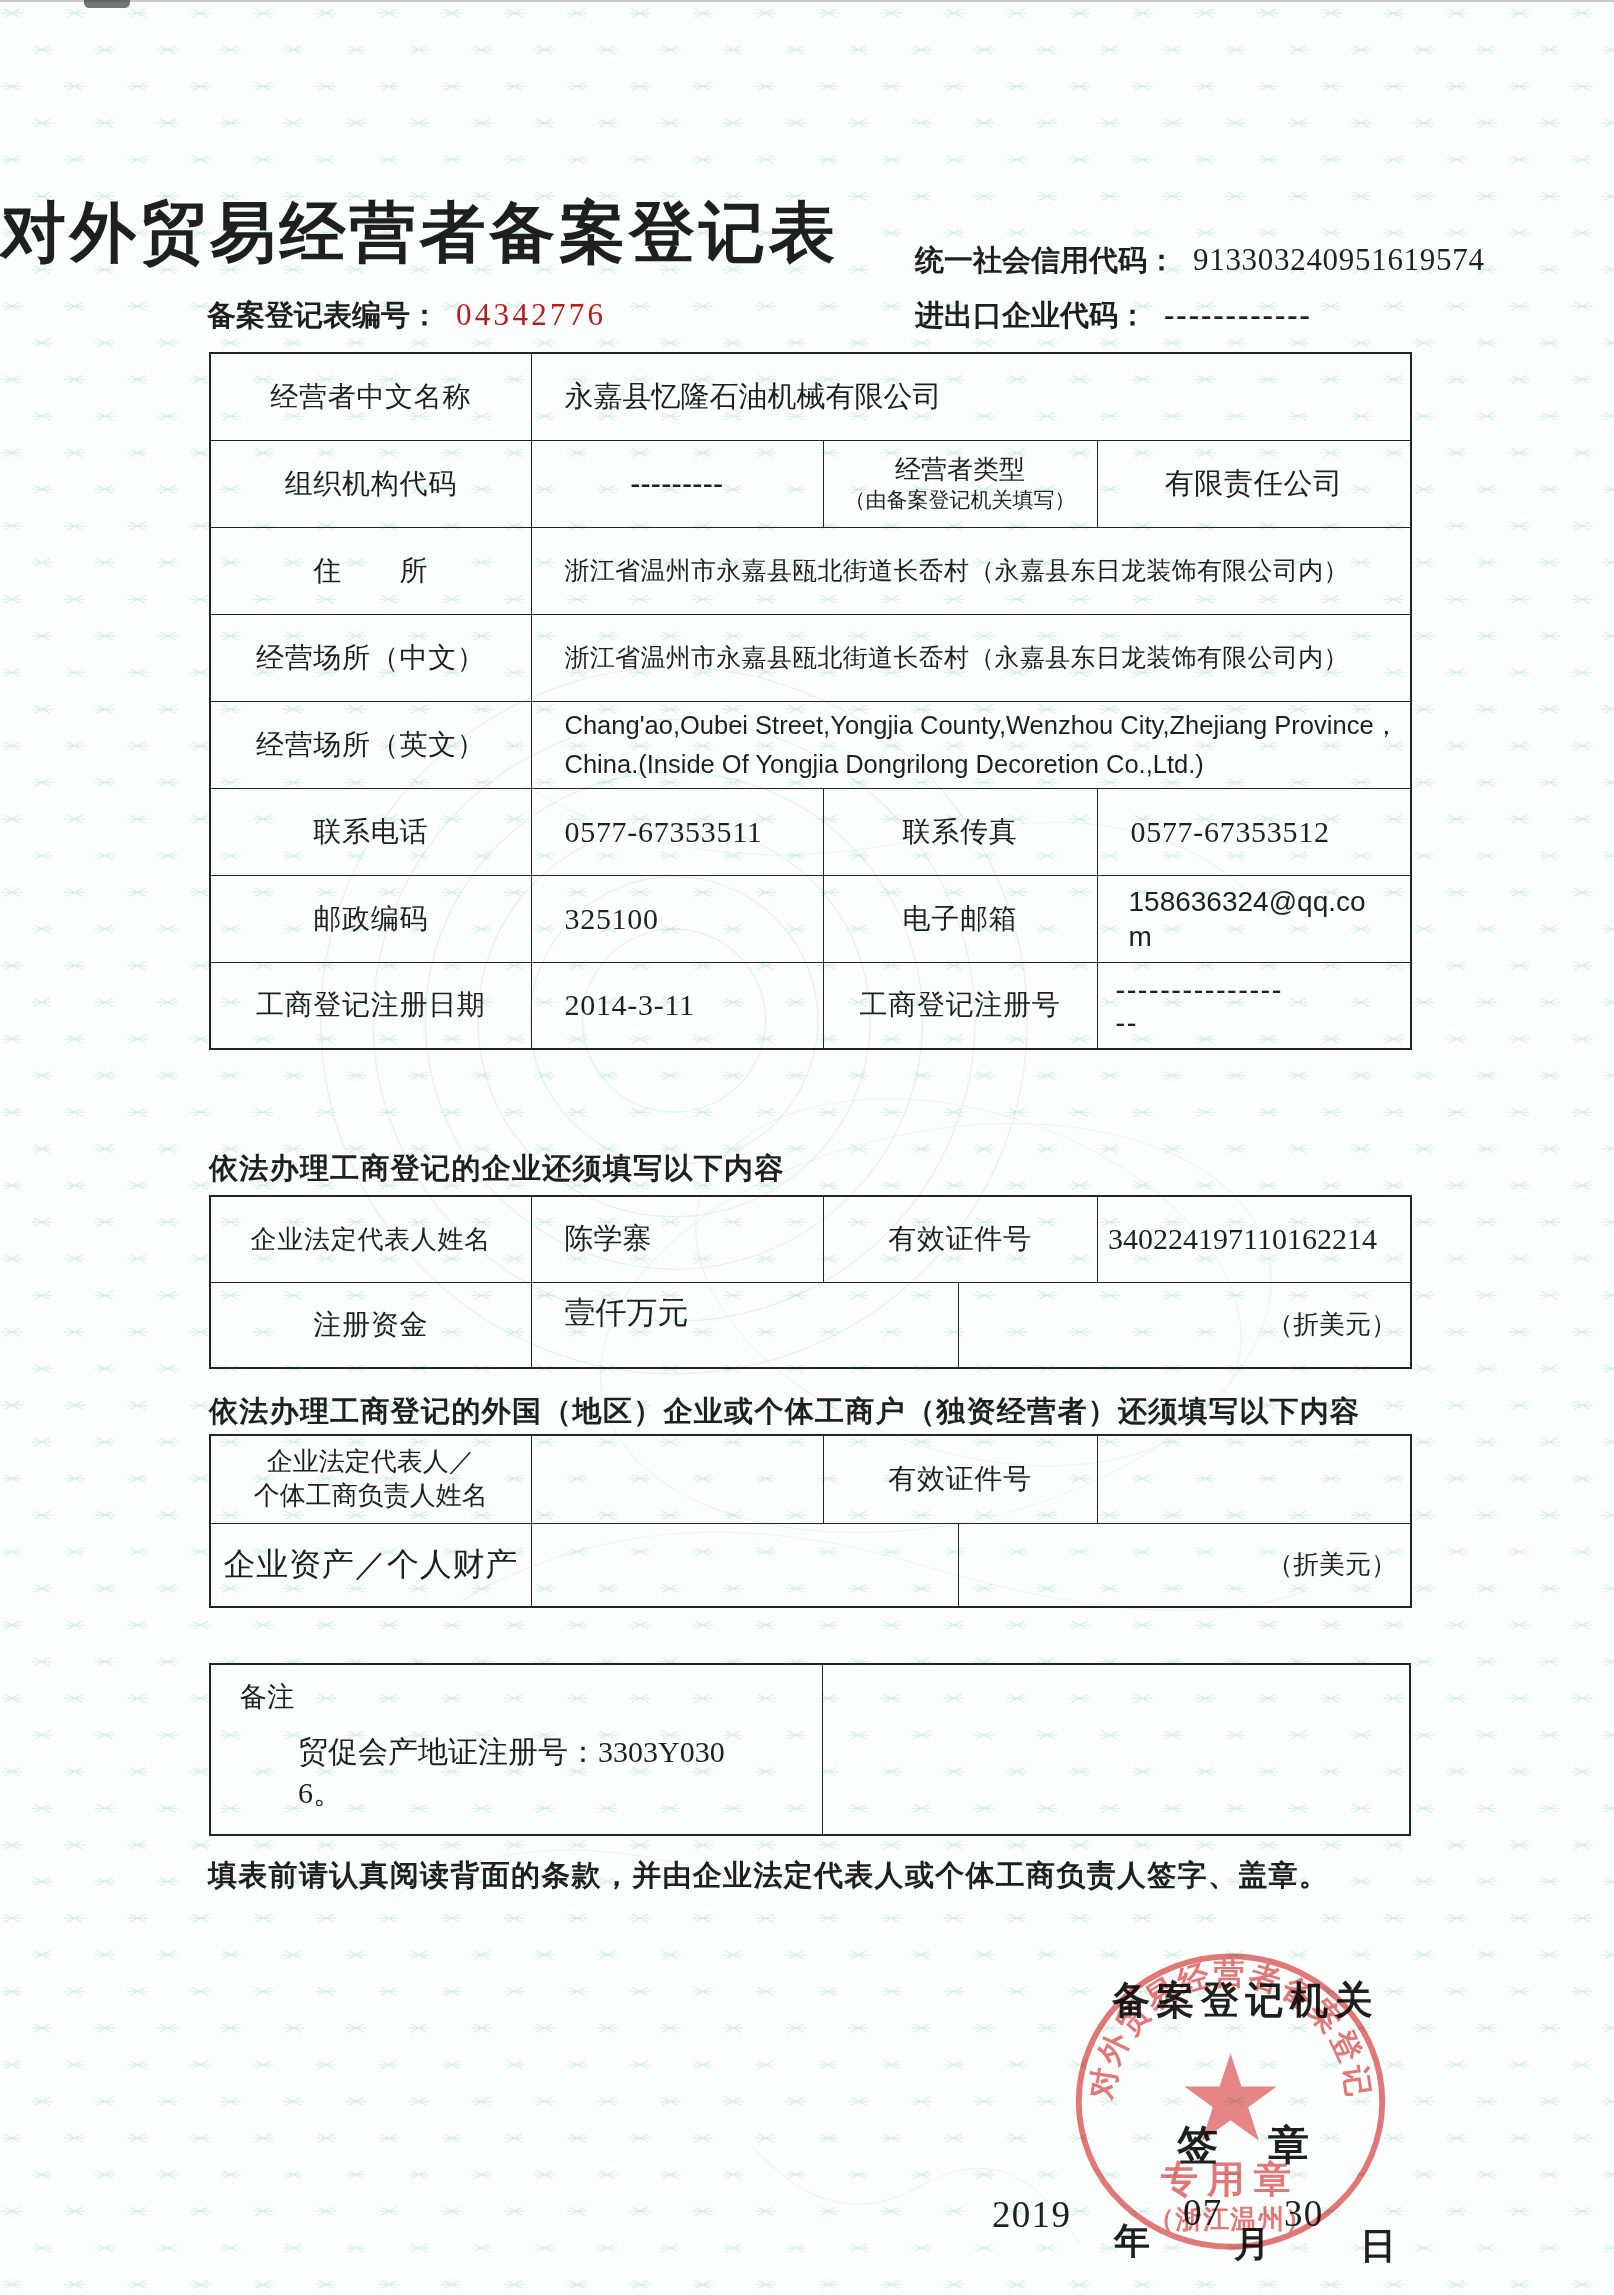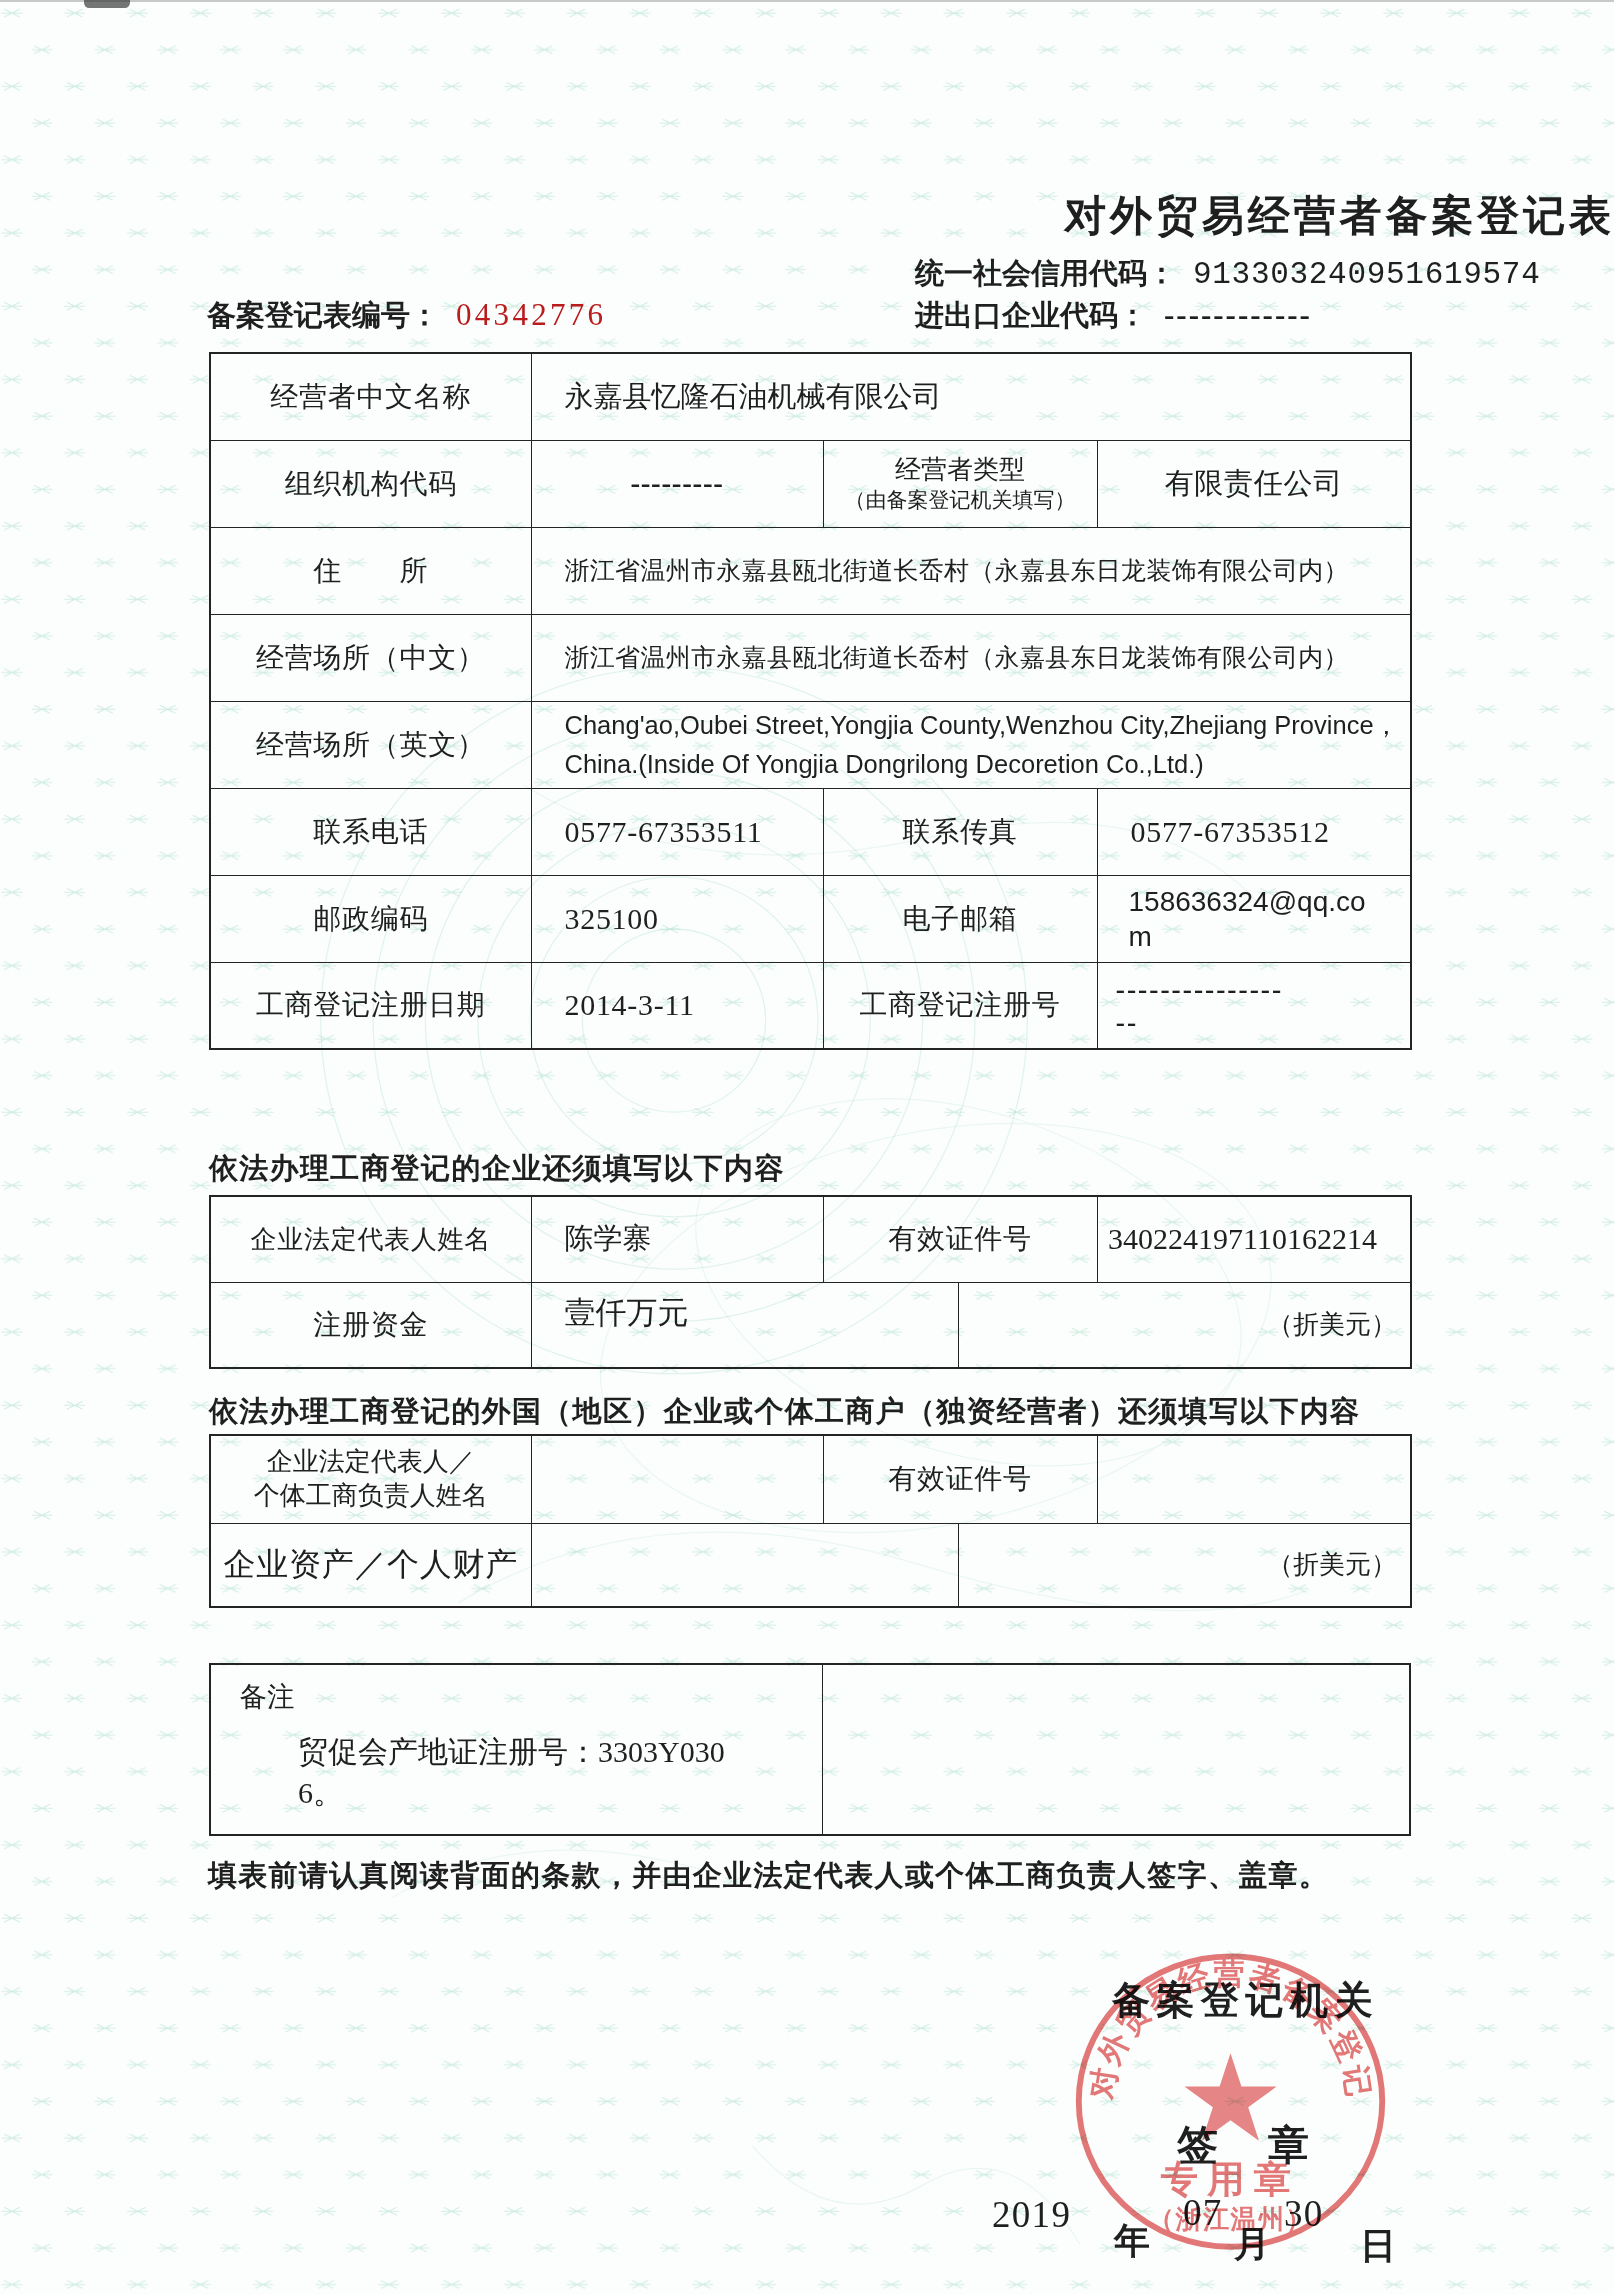--- a/index.html
+++ b/index.html
@@ -2,21 +2,21 @@
 <html style="font-size:10.5px"><head>
 <meta charset="utf-8">
 <style>
   html,body{margin:0;padding:0;background:#e8e8e8;}
   .page{position:relative;width:1615px;height:2295px;background:#fcfefd;overflow:hidden;
         font-family:"Liberation Serif","DejaVu Serif",serif;color:#1f1f1f;}
   .abs{position:absolute;}
   .bg-layer{position:absolute;left:0;top:0;width:1615px;height:2295px;z-index:0;pointer-events:none;}
   .content{position:absolute;left:0;top:0;width:1615px;height:2295px;z-index:1;}
 
-  .doc-title{left:0;right:0;top:188px;text-align:right;font-size:42px;font-weight:900;
+  .doc-title{left:0;right:0;top:188px;text-align:left;font-size:66px;font-weight:900;
              letter-spacing:3.9px;font-family:"Liberation Sans","DejaVu Sans",sans-serif;}
   .hdr-line{font-size:29px;font-weight:bold;white-space:nowrap;}
   .hdr-val{font-weight:normal;font-size:31px;letter-spacing:0.7px;margin-left:17px;}
   .red-no{color:#b91c1c;letter-spacing:3.3px;}
   .dash{font-weight:bold;letter-spacing:2px;}
 
   table.grid{border-collapse:collapse;table-layout:fixed;position:absolute;}
   table.grid td{border:1.7px solid #242424;overflow:hidden;}
   table.grid{border:2.6px solid #242424;}
   .lbl{text-align:center;font-size:28px;letter-spacing:0.7px;}
@@ -84,21 +84,21 @@
       <path d="M600 2900 q200 -120 480 -40"></path>
     </g>
   </svg>
 
   <div class="content">
     <div class="edge-top"></div>
     <div class="corner-mark"></div>
 
     <div class="abs doc-title">对外贸易经营者备案登记表</div>
 
-    <div class="abs hdr-line" style="left:915px;top:254px;font-family:Liberation Mono, monospace;">
+    <div class="abs hdr-line" style="left:915px;top:241px;">
       <span>统一社会信用代码：</span><span class="hdr-val">913303240951619574</span>
     </div>
 
     <div class="abs hdr-line" style="left:207px;top:296px;">
       <span>备案登记表编号：</span><span class="hdr-val red-no">04342776</span>
     </div>
     <div class="abs hdr-line" style="left:915px;top:296px;">
       <span>进出口企业代码：</span><span class="hdr-val dash">------------</span>
     </div>
 

